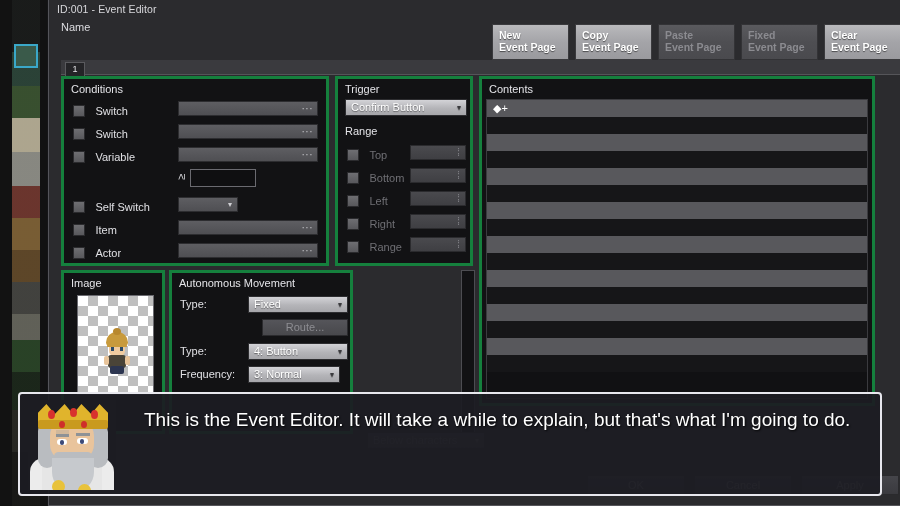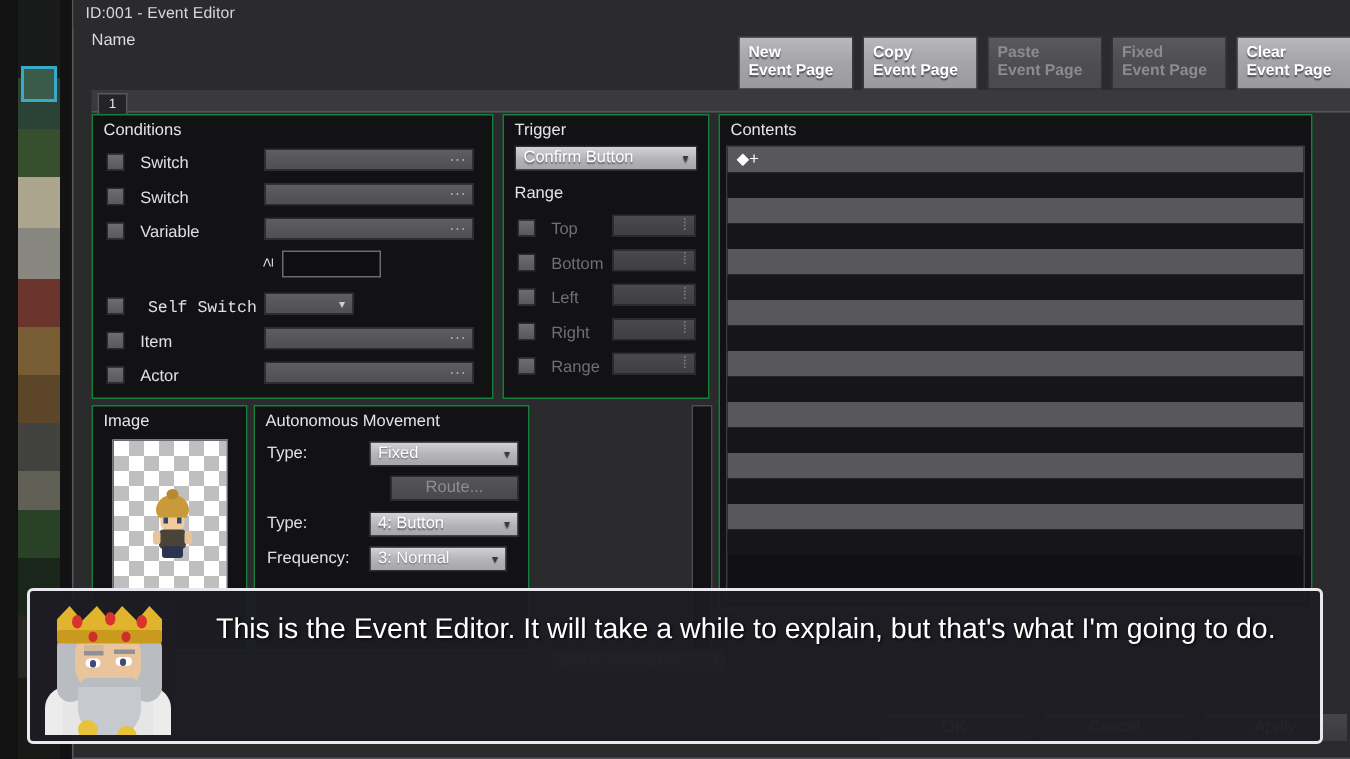--- a/index.html
+++ b/index.html
@@ -103,21 +103,21 @@
   }
   .tab {
     position: absolute; left: 4px; top: 2px; width: 20px; height: 14px;
     background: #242427; border: 1px solid #5a5a5e; border-bottom: none;
     color: #e2e2e6; font-size: 9px; text-align: center; line-height: 13px;
   }
 
   
   .gbox {
     position: absolute; background: #121214;
-    border: 1px solid #15803d;
+    border: 3px solid #15803d;
   }
   .gbox > .gtitle {
     position: absolute; left: 7px; top: 4px;
     font-size: 11px; color: #e4e4e8;
   }
 
   
   #conditions { left: 12px; top: 58px; width: 268px; height: 190px; }
   .cond-row { position: absolute; left: 9px; height: 16px; }
   .cb {
@@ -362,21 +362,21 @@
           <span class="cb"></span>
           <span class="cb-label">Variable</span>
         </div>
         <div class="fld" style="left:114px; top:68px; width:140px;">
           <span class="dots">···</span>
         </div>
 
         <div class="ge-sym" style="left:114px; top:92px;">≥</div>
         <div class="fld dark" style="left:126px; top:90px; width:66px; height:18px;"></div>
 
-        <div class="cond-row" style="top:118px;font-family:Liberation Mono, monospace;">
+        <div class="cond-row" style="top:118px;">
           <span class="cb"></span>
           <span class="cb-label">Self Switch</span>
         </div>
         <div class="fld sel" style="left:114px; top:118px; width:60px;"></div>
 
         <div class="cond-row" style="top:141px;">
           <span class="cb"></span>
           <span class="cb-label">Item</span>
         </div>
         <div class="fld" style="left:114px; top:141px; width:140px;">

